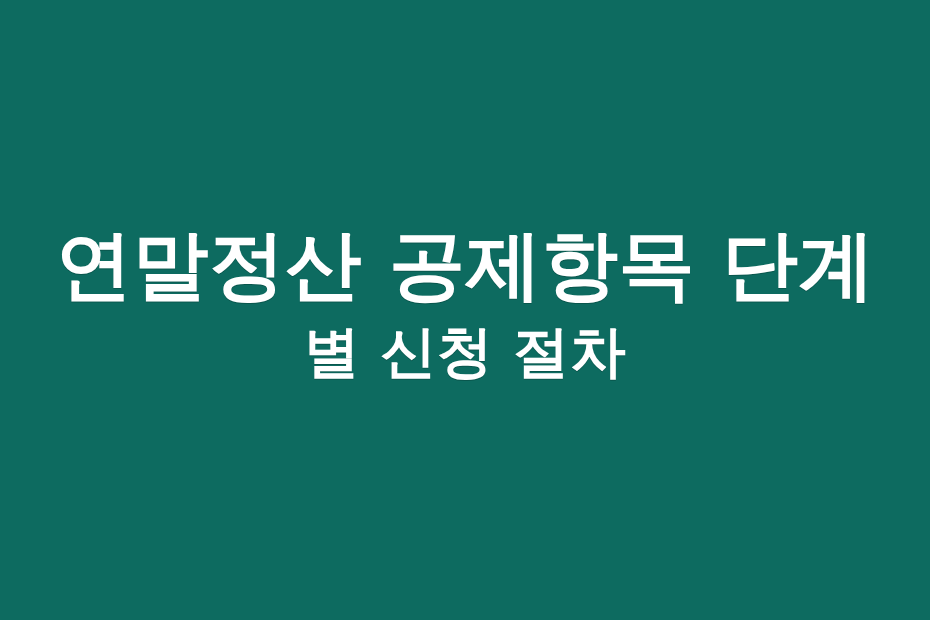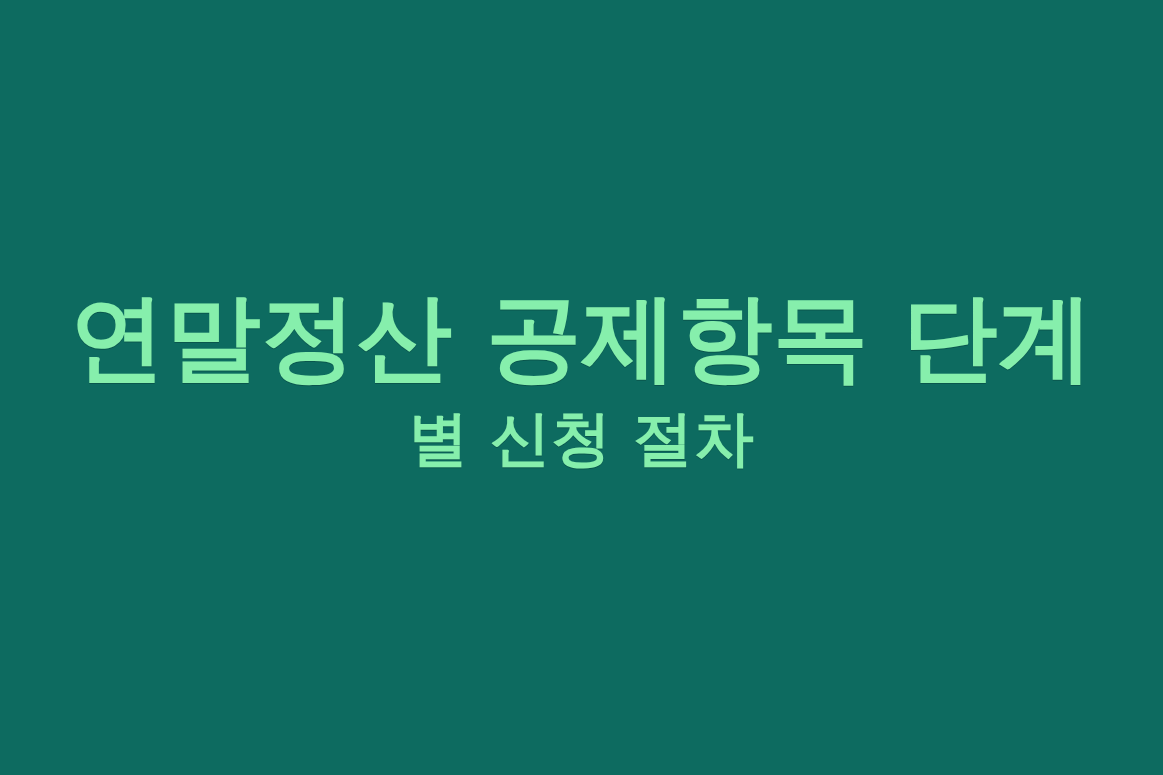--- a/index.html
+++ b/index.html
@@ -28,33 +28,33 @@
   .title-block {
     width: 100%;
     padding: 0 56px;
     box-sizing: border-box;
     text-align: center;
     margin-top: -16px;
   }
 
   .title-line {
     display: block;
-    color: #86efac;
+    color: #ffffff;
     font-family: "DejaVu Sans", "Liberation Sans", sans-serif;
     font-size: 76px;
     font-weight: 700;
     line-height: 1.32;
     letter-spacing: 0.5px;
     white-space: nowrap;
     text-rendering: optimizeLegibility;
     text-shadow: 0 1px 0 rgba(8, 70, 62, 0.55);
   }
 
   .title-line.line-2 {
-    font-size: 48px;
+    font-size: 56px;
   }
 </style>
 </head>
 <body>
 
 <div class="card">
   <div class="title-block">
     <span class="title-line line-1">연말정산 공제항목 단계</span>
     <span class="title-line line-2">별 신청 절차</span>
   </div>

